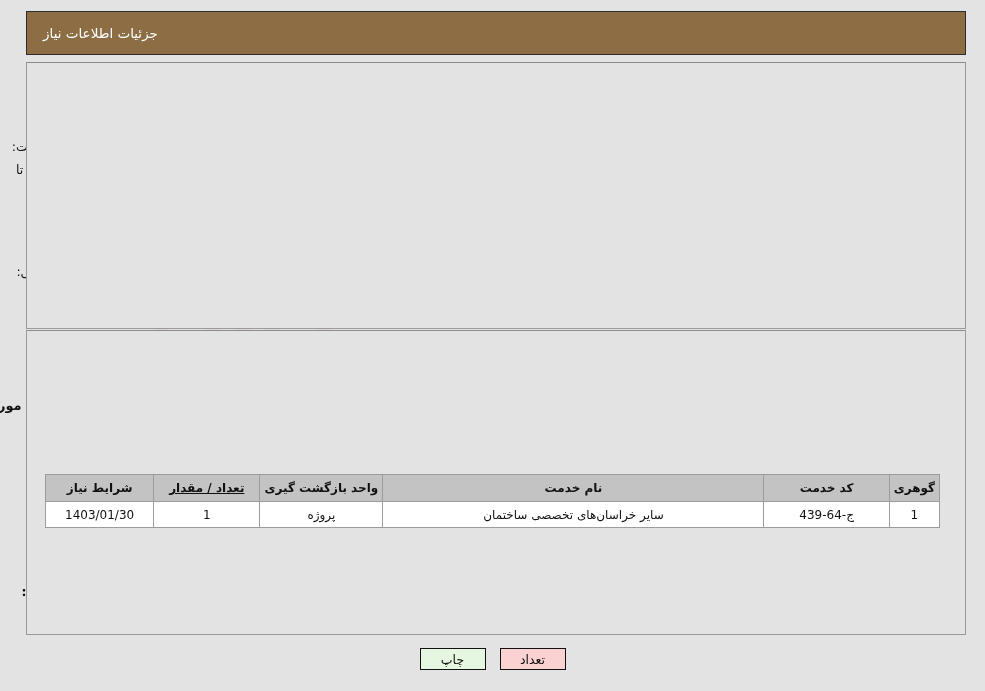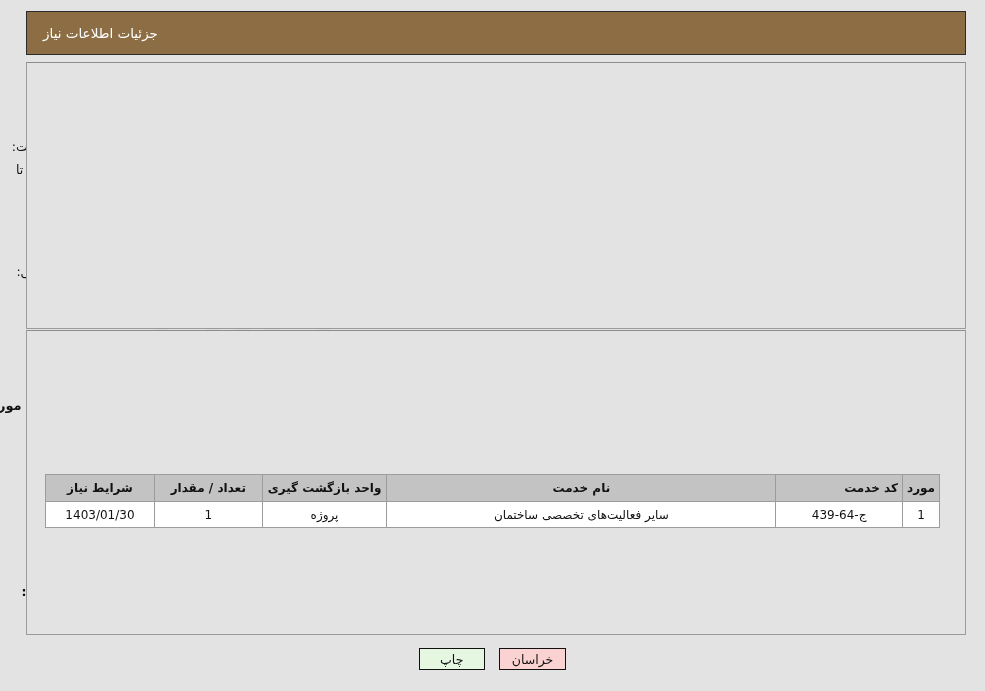--- a/index.html
+++ b/index.html
@@ -322,44 +322,44 @@
   </div>
 
   <div class="sect-head" style="right:858px; top:398px;">اطلاعات خدمات مورد نیاز</div>
 
   <div class="abs lbl" style="right:858px; top:440px; font-weight:bold;">گروه خدمت:</div>
   <div class="abs fld right" style="right:172px; top:435px; width:681px; height:24px;">ساختمان</div>
 
   <table class="tbl">
     <thead>
       <tr>
-        <th style="width:36px;">مورد</th>
-        <th style="width:127px;text-align:right;">کد خدمت</th>
+        <th style="width:36px;">گوهری</th>
+        <th style="width:127px;">کد خدمت</th>
         <th style="width:390px;text-align:center;">نام خدمت</th>
         <th style="width:125px;">واحد بازگشت گیری</th>
-        <th style="width:108px;">تعداد / مقدار</th>
+        <th style="width:108px;text-decoration:underline;">تعداد / مقدار</th>
         <th style="width:109px;">شرایط نیاز</th>
       </tr>
     </thead>
     <tbody>
       <tr>
         <td>1</td>
         <td>ج-64-439</td>
-        <td>سایر فعالیت‌های تخصصی ساختمان</td>
+        <td>سایر خراسان‌های تخصصی ساختمان</td>
         <td>پروژه</td>
         <td>1</td>
         <td>1403/01/30</td>
       </tr>
     </tbody>
   </table>
 
   <div class="abs lbl" style="right:858px; top:584px; font-weight:bold;">توضیحات خریدار:</div>
   <div class="tarea" style="right:78px; top:549px; width:775px; height:73px;">
     <span>طبق مشخصات و شرایط پیوست</span>
     <span class="grip">◣</span>
   </div>
 
   <div class="btnbar">
-    <button class="btn back">خراسان</button>
+    <button class="btn back">تعداد</button>
     <button class="btn print">چاپ</button>
   </div>
 
 </div>
 
 </body></html>

